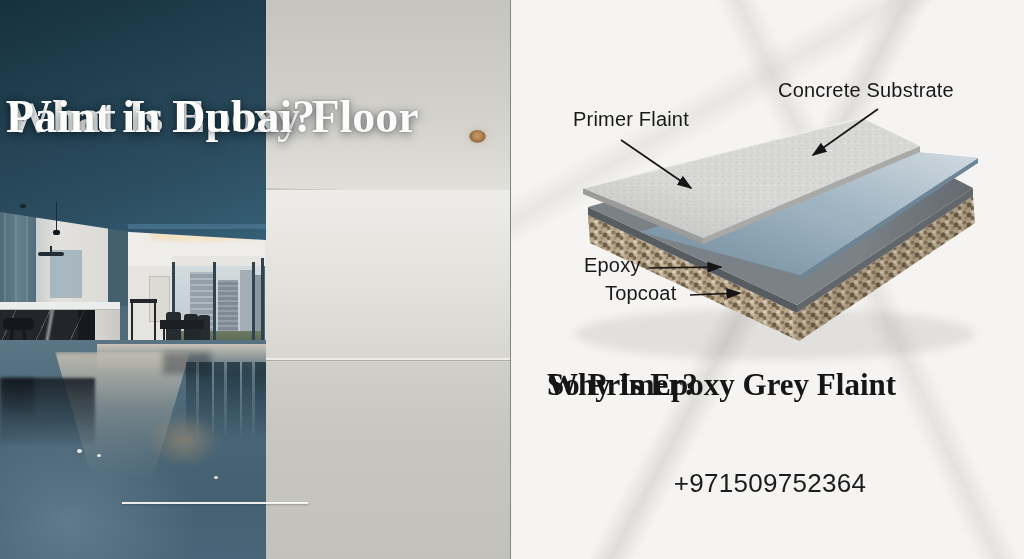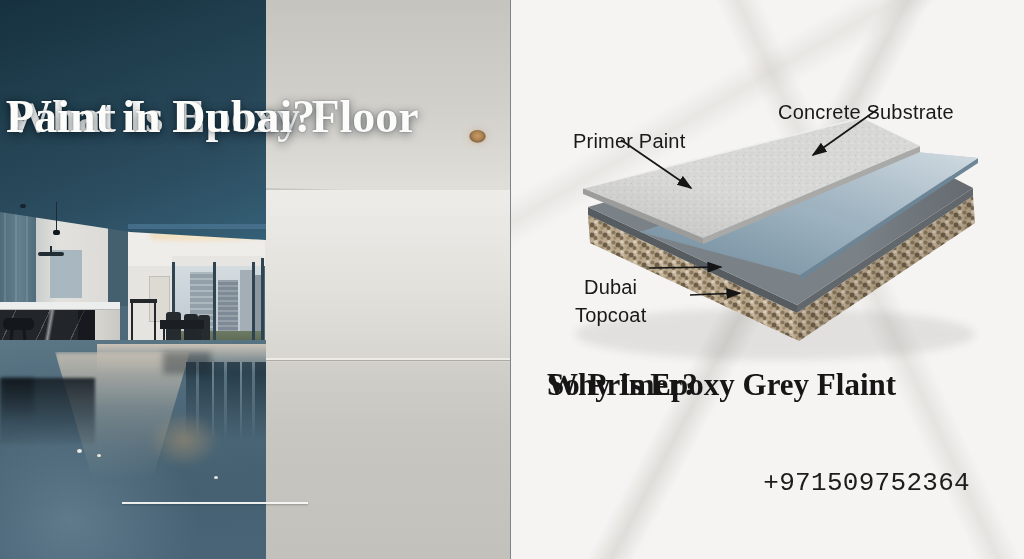--- a/index.html
+++ b/index.html
@@ -146,33 +146,33 @@
     background:#fafaf8;opacity:.92;box-shadow:0 1px 2px rgba(10,20,28,.3);}
 
   
   .info-panel{left:511px;top:0;width:513px;height:559px;background-color:#f5f4f2;
     background-image:
       linear-gradient(118deg,transparent 46%,rgba(187,184,178,.38) 49%,transparent 52%),
       linear-gradient(65deg,transparent 60%,rgba(196,193,187,.32) 63%,transparent 66%),
       linear-gradient(150deg,transparent 23%,rgba(200,197,191,.28) 26%,transparent 29%);}
   .diagram-svg{left:0;top:0;width:1024px;height:559px;z-index:3;pointer-events:none;}
 
-  .diag-label{z-index:4;font-size:20px;color:#191919;letter-spacing:.2px;white-space:nowrap;margin-top:22px;}
+  .diag-label{z-index:4;font-size:20px;color:#191919;letter-spacing:.2px;white-space:nowrap;}
   .lbl-concrete{left:778px;top:79px;}
   .lbl-primer{left:573px;top:108px;}
   .lbl-epoxy{left:584px;top:254px;}
-  .lbl-topcoat{left:575px;top:282px;}
+  .lbl-topcoat{left:605px;top:282px;}
 
   .popular-heading{left:547px;top:365px;width:476px;text-align:center;z-index:4;
     font-family:"Liberation Serif","DejaVu Serif",serif;font-weight:700;
     font-size:31px;line-height:39px;color:#161616;}
   .popular-heading span{position:static;display:block;}
 
-  .contact-phone{right:54px;top:468px;width:400px;text-align:right;z-index:4;
-    font-size:26px;font-weight:500;color:#1c1c1c;letter-spacing:.3px;font-family:Liberation Mono, monospace;}
+  .contact-phone{right:54px;top:468px;width:400px;text-align:center;z-index:4;
+    font-size:26px;font-weight:500;color:#1c1c1c;letter-spacing:.3px;}
   .contact-email{right:54px;top:497px;width:460px;text-align:right;z-index:4;
     font-size:22px;font-weight:400;color:#222222;}
 </style>
 </head>
 <body>
 
 <div id="root">
 
   <div class="photo-panel">
 
@@ -331,22 +331,22 @@
 
     <g stroke="#161616" stroke-width="1.7">
       <line x1="878" y1="109" x2="813" y2="155" marker-end="url(#ah)"></line>
       <line x1="621" y1="140" x2="691" y2="188" marker-end="url(#ah)"></line>
       <line x1="649" y1="268" x2="721" y2="267" marker-end="url(#ah)"></line>
       <line x1="690" y1="295" x2="740" y2="293" marker-end="url(#ah)"></line>
     </g>
   </svg>
 
   <div class="diag-label lbl-concrete">Concrete Substrate</div>
-  <div class="diag-label lbl-primer">Primer Paint</div>
-  <div class="diag-label lbl-epoxy">Dubai</div>
+  <div class="diag-label lbl-primer">Primer Flaint</div>
+  <div class="diag-label lbl-epoxy">Epoxy</div>
   <div class="diag-label lbl-topcoat">Topcoat</div>
 
   <div class="popular-heading">
     <span>Why Is Epoxy Grey Flaint</span>
     <span>So Primer?</span>
   </div>
   <div class="contact-phone">+971509752364</div>
 
 </div>
 

